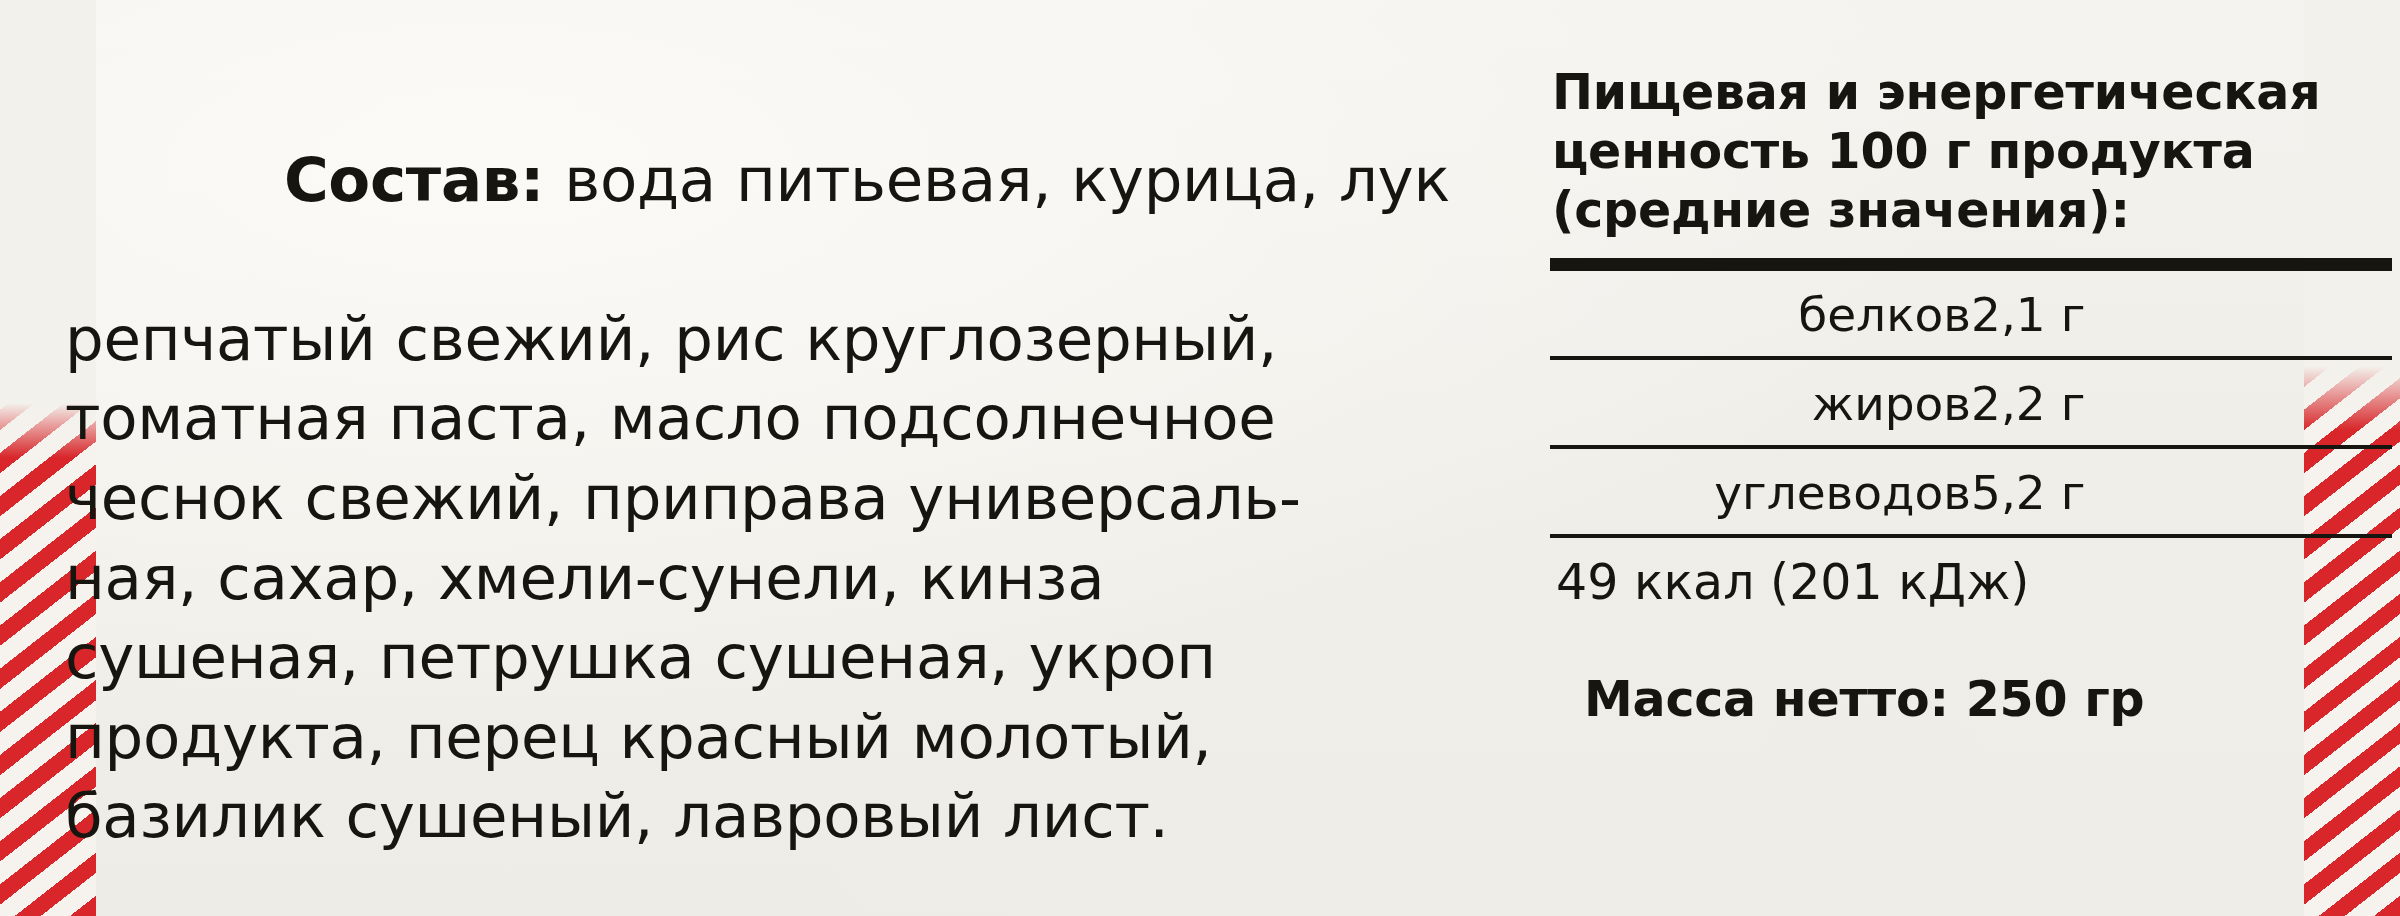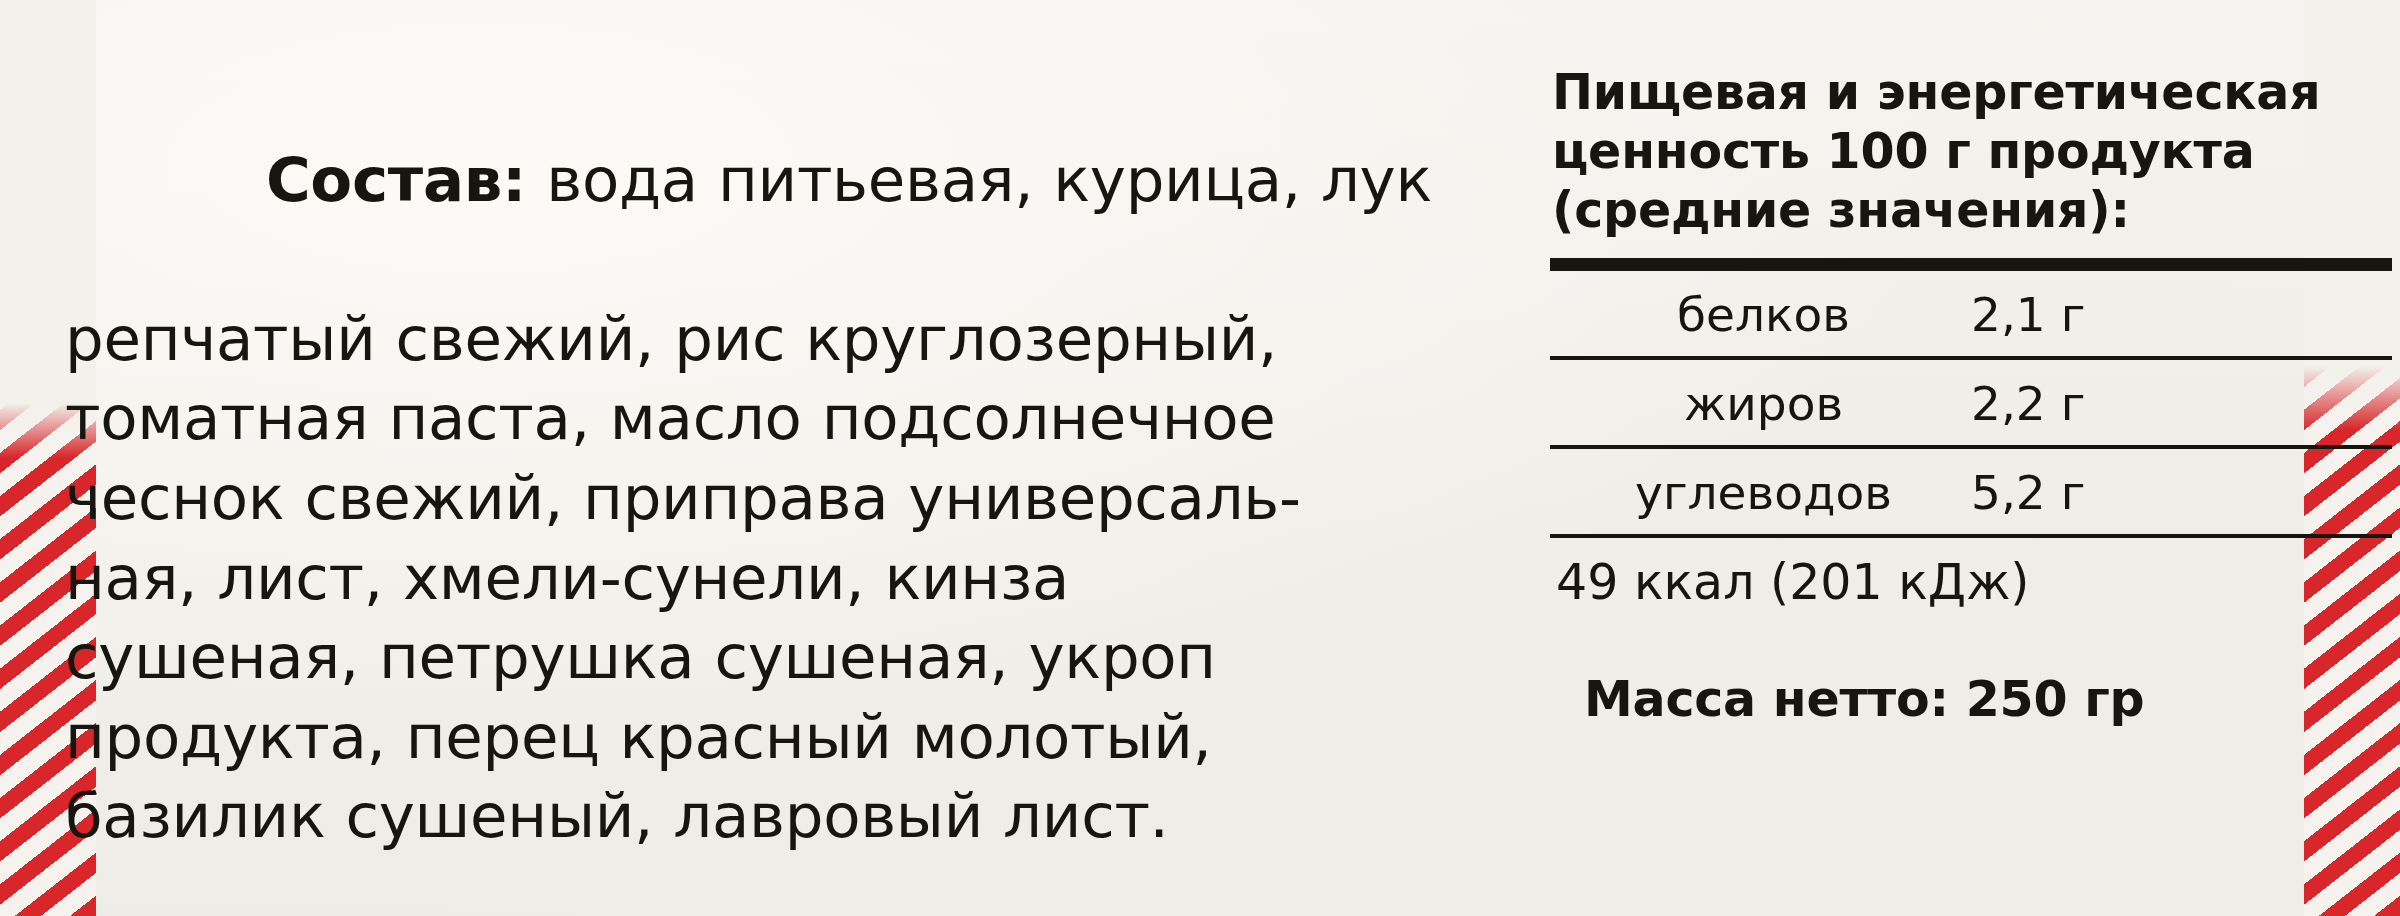--- a/index.html
+++ b/index.html
@@ -97,20 +97,21 @@
   .ingredients-text {
     font-size: 61px;
     line-height: 1.305;
     color: #16150f;
     letter-spacing: -0.3px;
     word-spacing: 1px;
     text-align: left;
   }
   .ingredients-text .lead {
     font-weight: 700;
+    margin-left: 18px;
   }
   .ing-line {
     display: block;
     white-space: pre;
   }
   .ing-line.first {
     text-indent: 0;
   }
 
   
@@ -146,21 +147,21 @@
     width: 842px;
     table-layout: fixed;
   }
   table.nutrition-table td {
     font-size: 47px;
     color: #16150f;
     padding: 16px 0 14px 0;
     vertical-align: baseline;
   }
   table.nutrition-table td.name {
-    text-align: center;
+    text-align: right;
     padding-left: 6px;
   }
   table.nutrition-table td.value {
     text-align: left;
     padding-right: 8px;
   }
   table.nutrition-table tr.divider-row td {
     padding: 0;
     height: 4px;
   }
@@ -201,21 +202,21 @@
   <div class="content">
 
     <div class="col-ingredients">
       <div class="ingredients-text">
         <span class="ing-line first">
           <span class="lead">Состав:</span><span> вода питьевая, курица, лук</span>
         </span>
         <span class="ing-line">репчатый свежий, рис круглозерный,</span>
         <span class="ing-line">томатная паста, масло подсолнечное</span>
         <span class="ing-line">чеснок свежий, приправа универсаль-</span>
-        <span class="ing-line">ная, лист, хмели-сунели, кинза</span>
+        <span class="ing-line">ная, сахар, хмели-сунели, кинза</span>
         <span class="ing-line">сушеная, петрушка сушеная, укроп</span>
         <span class="ing-line">продукта, перец красный молотый,</span>
         <span class="ing-line">базилик сушеный, лавровый лист.</span>
       </div>
     </div>
 
     <div class="col-nutrition">
 
       <div class="nutrition-title">
         <span class="nt-line">Пищевая и энергетическая</span>

